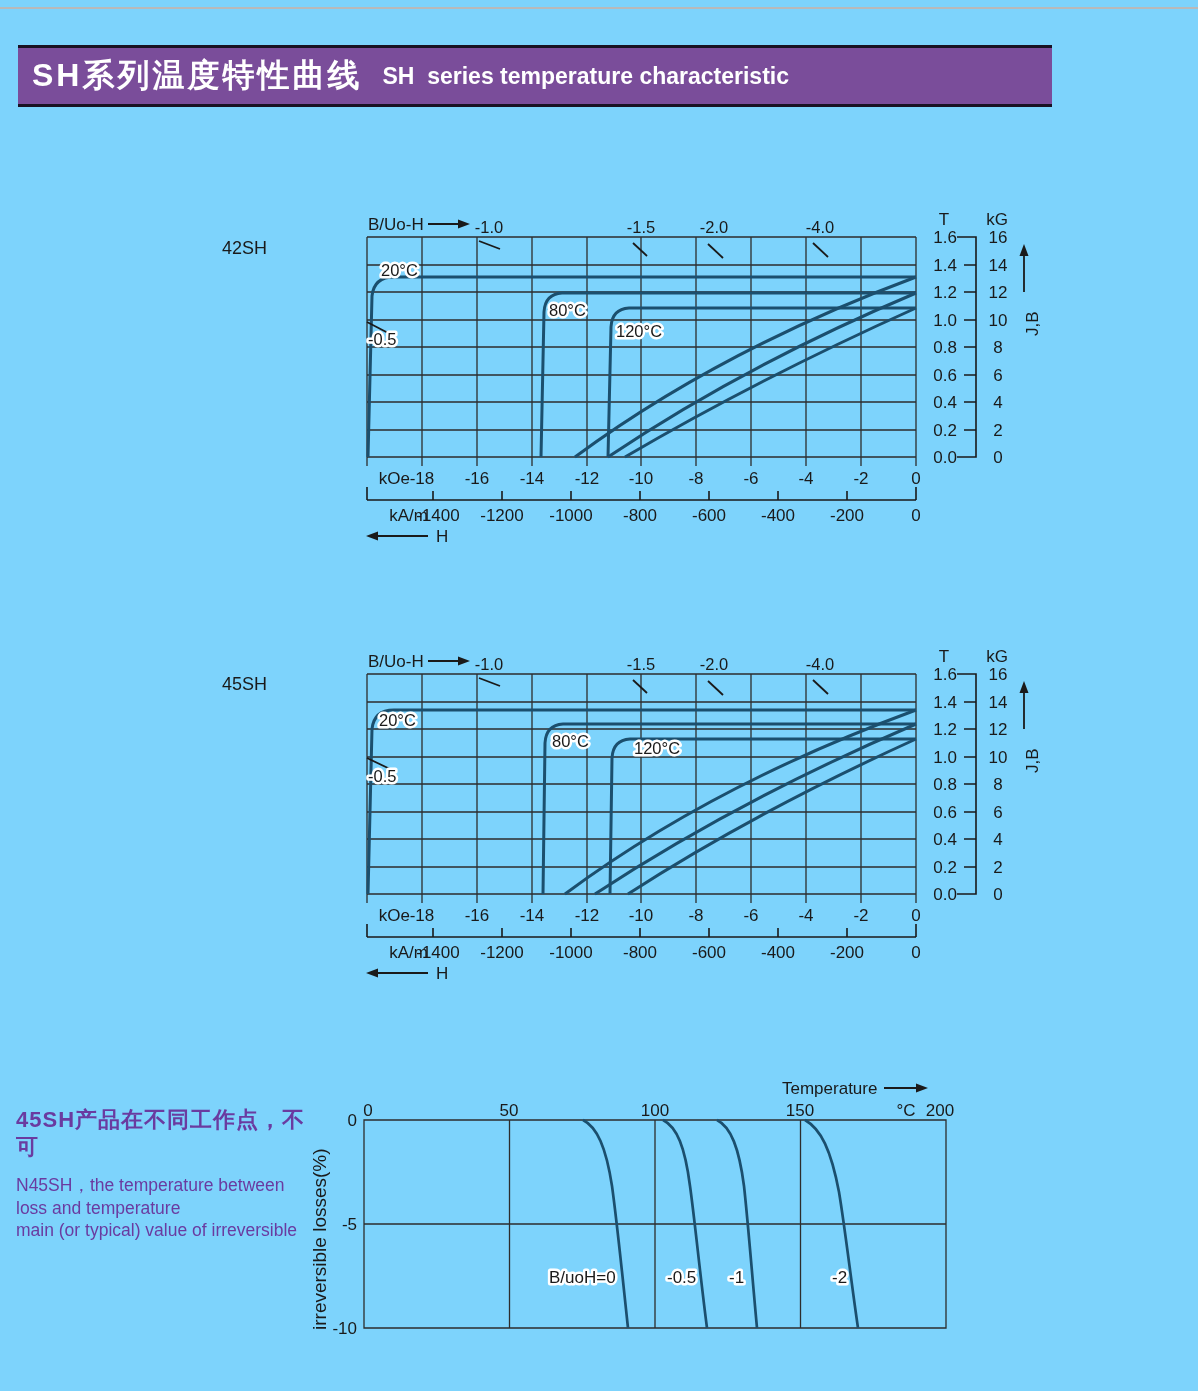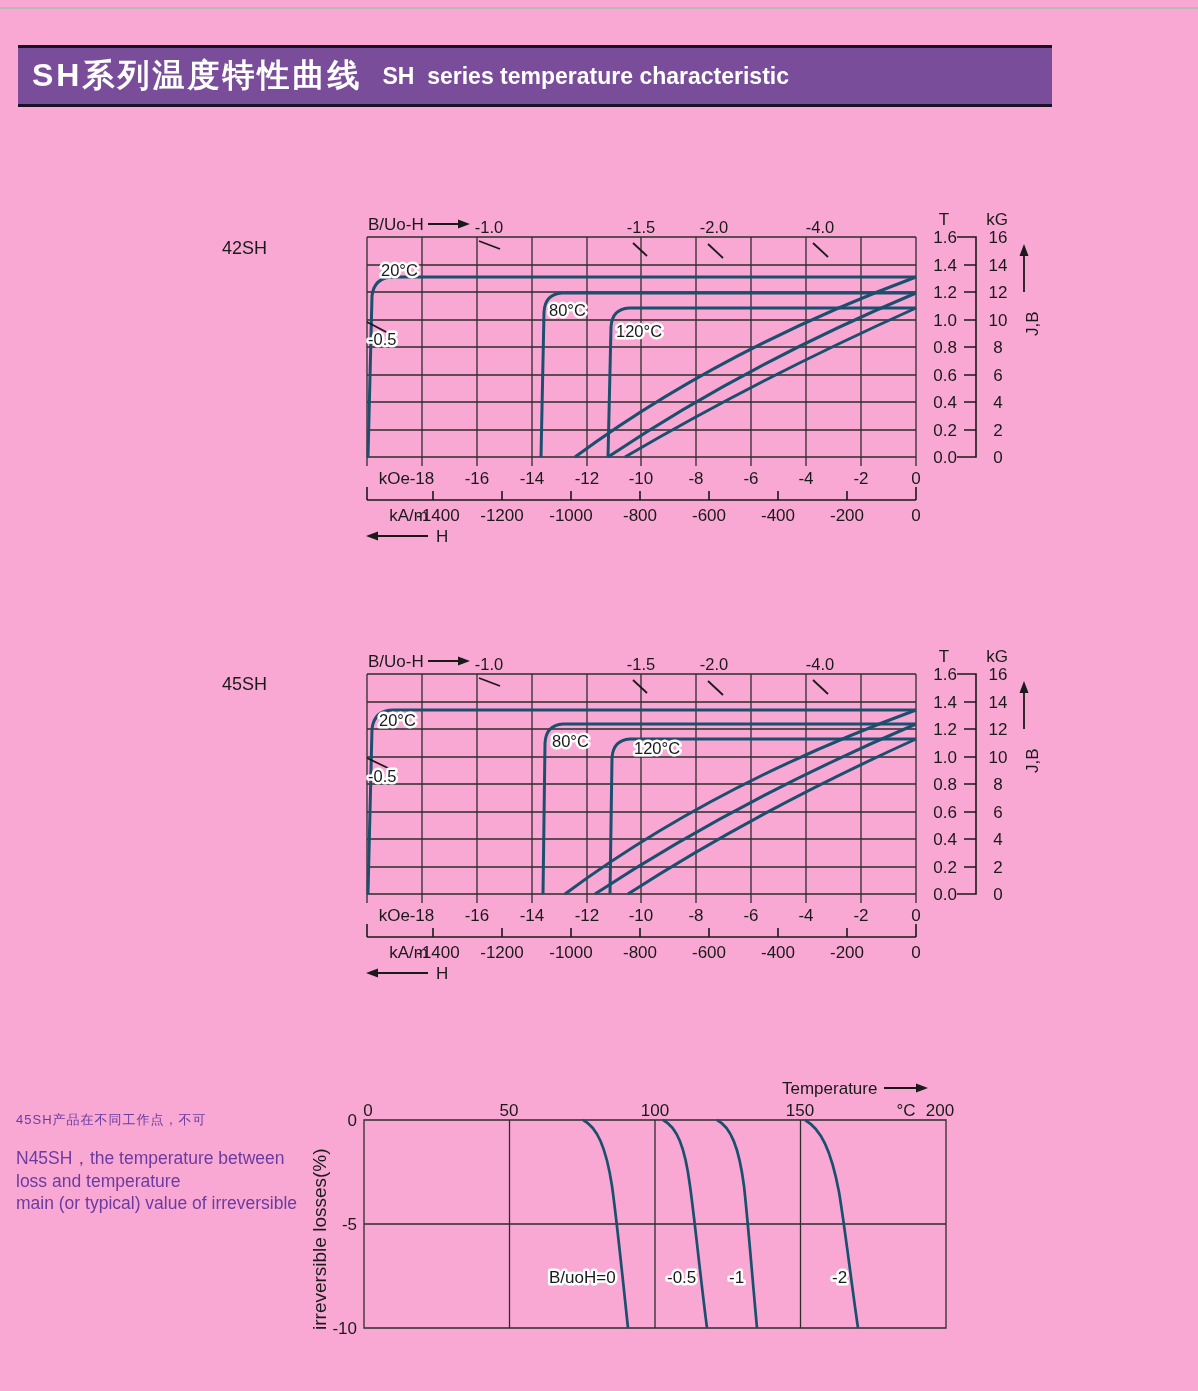--- a/index.html
+++ b/index.html
@@ -1,36 +1,36 @@
 <!DOCTYPE html>
 <html><head>
 <meta charset="utf-8">
 <style>
   html,body{margin:0;padding:0;background:#ffffff;}
-  .page{position:relative;width:1198px;height:1391px;background:#f9a8d4;overflow:hidden;
+  .page{position:relative;width:1198px;height:1391px;background:#7dd3fc;overflow:hidden;
         font-family:"Liberation Sans",sans-serif;}
   .top-rule{position:absolute;left:0;top:7px;width:1198px;height:2px;background:#b9b9b9;}
   .header-bar{position:absolute;left:18px;top:45px;width:1020px;height:56px;background:#7a4d9a;
               border-top:3px solid #191223;border-bottom:3px solid #191223;
               display:flex;align-items:center;padding-left:14px;box-sizing:content-box;}
   .title-zh{color:#fff;font-size:32px;font-weight:bold;letter-spacing:3px;white-space:pre;}
   .title-en{color:#fff;font-size:23px;font-weight:bold;margin-left:20px;white-space:pre;}
   svg.overlay{position:absolute;left:0;top:0;}
   svg text{font-family:"Liberation Sans",sans-serif;font-size:17px;fill:#1a1a1a;}
   svg text.lbl{font-size:16.5px;}
   svg text.name{font-size:18px;}
   svg text.halo{paint-order:stroke;stroke:#ffffff;stroke-width:5px;stroke-linejoin:round;}
   .gridline{stroke:#2d2d2d;stroke-width:1.3;fill:none;}
   .axline{stroke:#1a1a1a;stroke-width:1.6;fill:none;}
   .curve{stroke:#1b4f6e;stroke-width:3;fill:none;}
   .curve3{stroke:#1b4f6e;stroke-width:2.7;fill:none;}
   .slash{stroke:#1a1a1a;stroke-width:1.8;fill:none;}
   .ah{fill:#1a1a1a;stroke:none;}
   .note{position:absolute;left:16px;top:1106px;width:300px;color:#6a3ba0;}
-  .note .zh{font-size:13px;font-weight:normal;line-height:27px;letter-spacing:1px;}
+  .note .zh{font-size:22px;font-weight:bold;line-height:27px;letter-spacing:1px;}
   .note .en{font-size:17.5px;line-height:22.5px;margin-top:14px;}
 </style>
 </head>
 <body>
 
 <div class="page">
   <div class="top-rule"></div>
 
   <div class="header-bar">
     <span class="title-zh">SH系列温度特性曲线</span>

